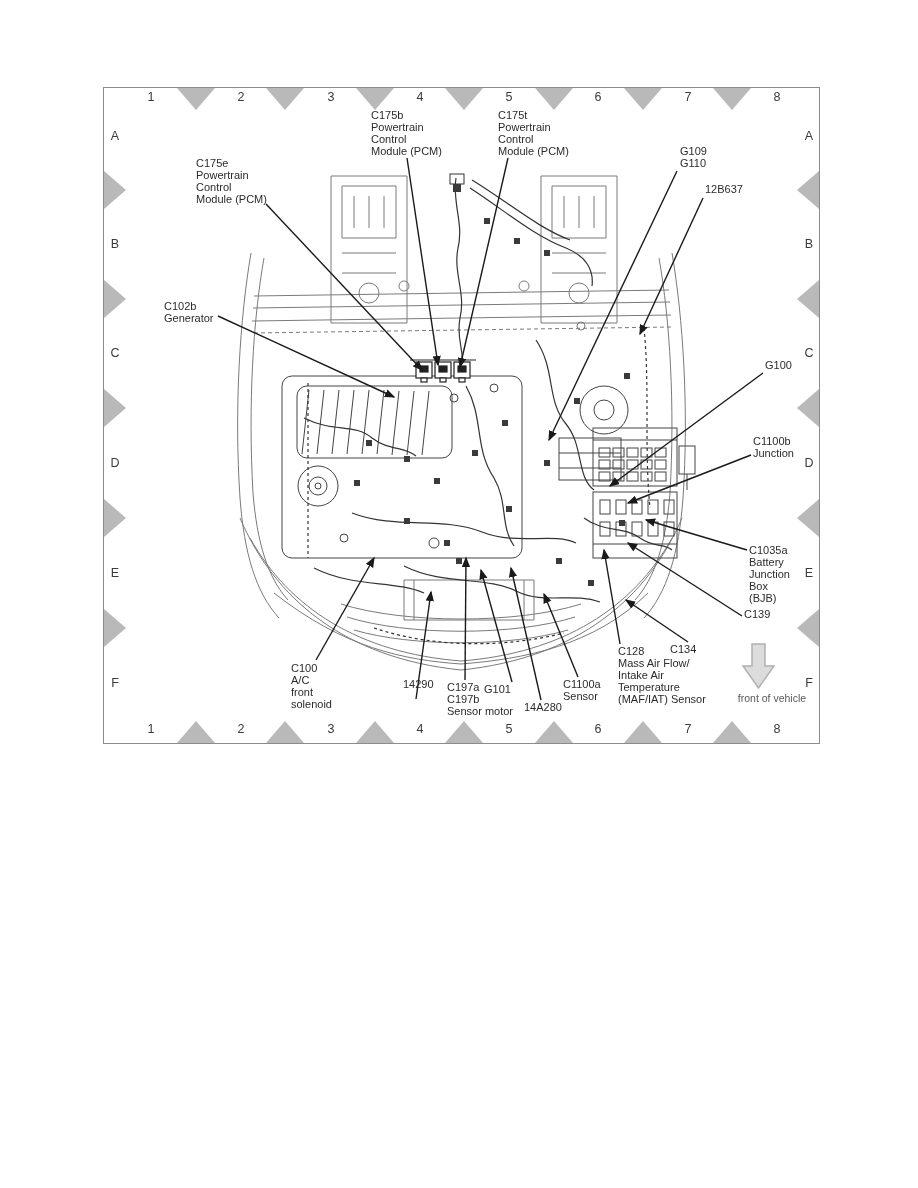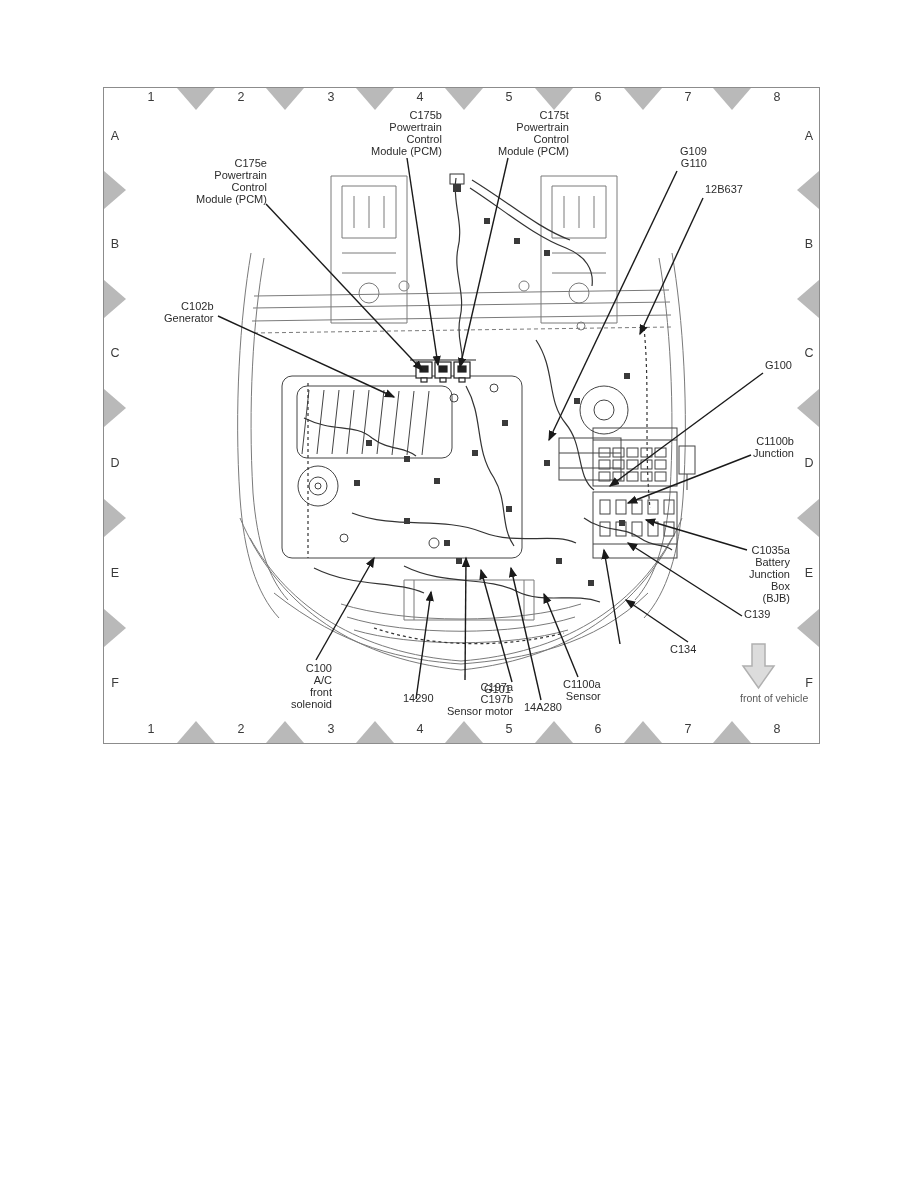--- a/index.html
+++ b/index.html
@@ -6,22 +6,22 @@
   .sheet{position:relative;width:918px;height:1188px;background:#ffffff;overflow:hidden;
          font-family:"Liberation Sans", sans-serif;}
   .diagram{position:absolute;left:103px;top:87px;width:715px;height:655px;
            border:1px solid #8c8c8c;background:#ffffff;box-sizing:content-box;}
   .artsvg{position:absolute;left:0;top:0;width:715px;height:655px;}
   .gridlabel{position:absolute;width:22px;text-align:center;font-size:12.5px;color:#3a3a3a;
              line-height:14px;}
   .rowlabel{position:absolute;width:18px;text-align:center;font-size:12.5px;color:#3a3a3a;
             line-height:14px;}
   .callout{position:absolute;font-size:11px;line-height:12px;color:#2b2b2b;
-           white-space:pre-line;text-align:right;}
-  .front-label{position:absolute;left:636px;top:604px;width:100px;
+           white-space:pre-line;text-align:left;}
+  .front-label{position:absolute;left:618px;top:604px;width:100px;text-align:center;
                font-size:10.5px;color:#5a5a5a;}
 </style>
 </head>
 <body>
 
 <div class="sheet">
   <div class="diagram">
 
     <svg class="artsvg" viewBox="0 0 715 655">
       <defs>
@@ -275,25 +275,30 @@
     <div class="callout" style="left:661px;top:271px">G100</div>
     <div class="callout" style="left:649px;top:347px">C1100b
 Junction</div>
     <div class="callout" style="left:645px;top:456px">C1035a
 Battery
 Junction
 Box
 (BJB)</div>
     <div class="callout" style="left:640px;top:520px">C139</div>
     <div class="callout" style="left:566px;top:555px">C134</div>
+    <div class="callout" style="left:514px;top:557px">C128
+Mass Air Flow/
+Intake Air
+Temperature
+(MAF/IAT) Sensor</div>
     <div class="callout" style="left:187px;top:574px">C100
 A/C
 front
 solenoid</div>
-    <div class="callout" style="left:299px;top:604px">14290</div>
+    <div class="callout" style="left:299px;top:590px">14290</div>
     <div class="callout" style="left:343px;top:593px">C197a
 C197b
 Sensor motor</div>
     <div class="callout" style="left:380px;top:595px">G101</div>
     <div class="callout" style="left:420px;top:613px">14A280</div>
     <div class="callout" style="left:459px;top:590px">C1100a
 Sensor</div>
 
     <div class="front-label">front of vehicle</div>
   </div>

